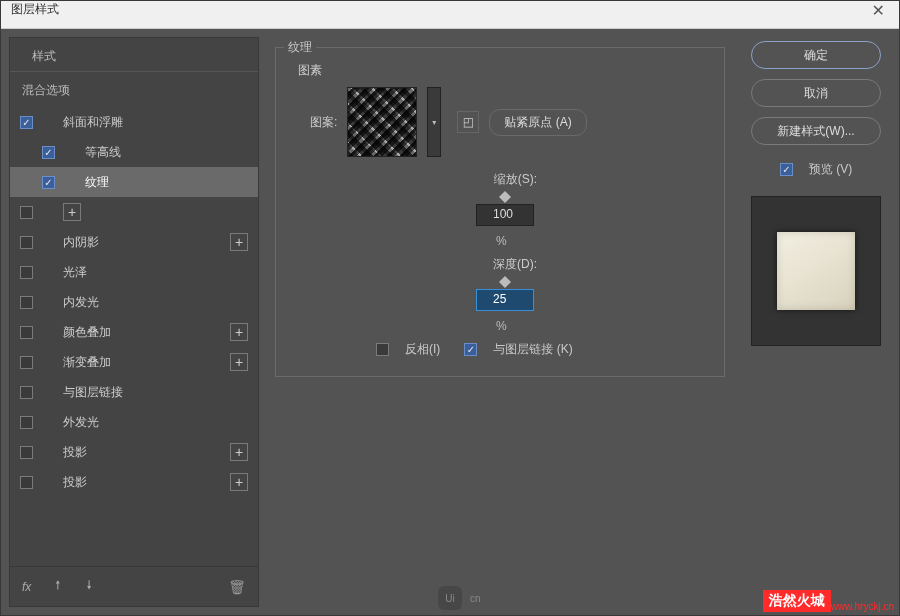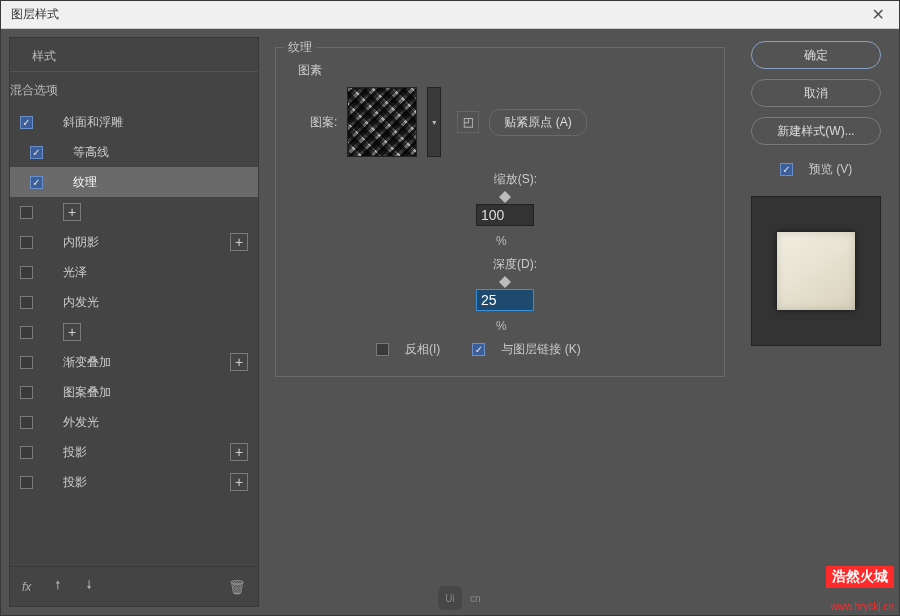--- a/index.html
+++ b/index.html
@@ -1,28 +1,28 @@
 <!DOCTYPE html>
 <html><head>
   <meta charset="utf-8">
   <style>
     * { box-sizing: border-box; margin: 0; padding: 0; }
     body { font-family: "Microsoft YaHei", Arial, sans-serif; font-size: 12px; color: #c8c8c8; background: #fff; width: 900px; height: 616px; overflow: hidden; }
     .dialog { width: 900px; height: 616px; background: #535353; border: 1px solid #383838; display: flex; flex-direction: column; }
-    .titlebar { height: 28px; background: #f0f0f0; border-bottom: 1px solid #ccc; display: flex; align-items: center; padding: 0 10px; }
+    .titlebar { height: 28px; background: #f0f0f0; border-bottom: 1px solid #ccc; display: flex; align-items: flex-start; padding: 0 10px; }
     .titlebar-title { color: #333; font-size: 12px; flex: 1; }
     .titlebar-close { color: #555; font-size: 16px; cursor: pointer; padding: 0 4px; }
     .dialog-body { flex: 1; display: flex; padding: 8px; gap: 8px; background: #535353; }
     .sidebar { width: 250px; background: #444; border: 1px solid #383838; display: flex; flex-direction: column; }
     .sidebar-header { padding: 10px 22px 6px; color: #bbb; font-size: 12px; border-bottom: 1px solid #555; }
-    .sidebar-subheader { padding: 10px 0 8px; color: #bbb; font-size: 12px; }
+    .sidebar-subheader { padding: 10px 12px 8px; color: #bbb; font-size: 12px; }
     .sidebar-list { flex: 1; overflow-y: auto; }
     .sidebar-item { display: flex; align-items: center; padding: 5px 10px; cursor: pointer; position: relative; height: 30px; gap: 20px; }
     .sidebar-item.active { background: #6a6a6a; color: #fff; }
-    .sidebar-item.indent { padding-left: 20px; }
+    .sidebar-item.indent { padding-left: 32px; }
     .checkbox { width: 13px; height: 13px; border: 1px solid #7a7a7a; background: #3a3a3a; margin-right: 10px; display: flex; align-items: center; justify-content: center; font-size: 10px; color: #e6e6e6; }
     .checkbox.checked { background: #3a5f9b; border-color: #6a8fc8; }
     .checkbox.checked::after { content: "✓"; font-size: 10px; }
     .item-label { flex: 1; color: #ccc; }
     .sidebar-item.active .item-label { color: #fff; }
     .add-btn { width: 18px; height: 18px; border: 1px solid #7a7a7a; display: flex; align-items: center; justify-content: center; font-size: 14px; color: #ccc; cursor: pointer; }
     .sidebar-footer { height: 40px; border-top: 1px solid #383838; display: flex; align-items: center; padding: 0 12px; color: #aaa; font-size: 12px; gap: 22px; }
     .sidebar-footer-spacer { flex: 1; }
     .trash-icon { font-size: 14px; color: #999; cursor: pointer; }
     .arrow-icon { cursor: pointer; padding: 0 2px; }
@@ -37,32 +37,32 @@
       repeating-linear-gradient(-45deg, #222 0 3px, #aaa 3px 6px, #444 6px 9px);
       background-blend-mode: multiply;
     }
     .swatch-dropdown { width: 14px; height: 70px; background: #3a3a3a; border: 1px solid #222; display: flex; align-items: center; justify-content: center; color: #bbb; font-size: 8px; cursor: pointer; }
     .snap-icon { width: 22px; height: 22px; border: 1px solid #666; display: flex; align-items: center; justify-content: center; color: #ccc; font-size: 12px; cursor: pointer; margin-left: 6px; }
     .snap-btn { border: 1px solid #6a6a6a; border-radius: 11px; padding: 4px 14px; color: #ddd; cursor: pointer; font-size: 12px; }
     .slider-row { display: flex; align-items: center; gap: 8px; margin-bottom: 8px; padding-left: 10px; flex-direction: column; }
     .slider-label { width: 64px; text-align: right; color: #ccc; font-size: 12px; }
     .slider-track { flex: 1; height: 2px; background: #888; position: relative; margin: 0 6px; }
     .slider-thumb { position: absolute; top: -5px; width: 12px; height: 12px; background: #bcbcbc; transform: translateX(-50%); clip-path: polygon(50% 0, 100% 50%, 50% 100%, 0 50%); }
-    .slider-value { width: 58px; height: 22px; background: #333; border: 1px solid #222; color: #ddd; text-align: left; padding: 2px 4px; font-size: 14px; }
+    .slider-value { width: 58px; height: 22px; background: #333; border: 1px solid #222; color: #ddd; text-align: left; padding: 2px 16px; font-size: 12px; }
     .slider-value.focused { border: 1px solid #3a8fd9; background: #1e4a6f; color: #fff; }
     .unit { width: 18px; color: #bbb; }
-    .check-row { display: flex; align-items: center; gap: 32px; padding-left: 86px; margin-top: 8px; }
+    .check-row { display: flex; align-items: center; gap: 24px; padding-left: 86px; margin-top: 8px; }
     .inline-check { display: flex; align-items: center; gap: 6px; }
     .right-panel { width: 150px; display: flex; flex-direction: column; align-items: center; gap: 10px; padding-top: 4px; }
     .pill-btn { width: 130px; height: 28px; border: 1px solid #7a7a7a; border-radius: 14px; display: flex; align-items: center; justify-content: center; color: #ddd; cursor: pointer; font-size: 12px; text-align: right; }
     .pill-btn.primary { border: 1px solid #8aa2c8; }
     .preview-check { display: flex; align-items: center; gap: 6px; margin-top: 6px; }
     .preview-pane { width: 130px; height: 150px; background: #333; border: 1px solid #222; display: flex; align-items: center; justify-content: center; margin-top: 8px; }
     .preview-tile { width: 78px; height: 78px; background: linear-gradient(145deg, #f2efe2 0%, #e8e3d2 45%, #d8d2bd 100%); box-shadow: 0 0 6px rgba(0,0,0,0.6), inset 0 0 8px rgba(0,0,0,0.15); }
-    .watermark-wrap { position: absolute; right: 6px; bottom: 4px; display: flex; flex-direction: column; align-items: flex-end; }
+    .watermark-wrap { position: absolute; right: 6px; bottom: 4px; display: flex; flex-direction: row; align-items: flex-end; }
     .watermark { background: #ff2b2b; color: #fff; padding: 2px 6px; font-size: 14px; font-weight: bold; display: flex; align-items: center; gap: 2px; }
     .watermark-url { color: #ff2b2b; font-size: 10px; margin-top: 13px; }
     .ui-logo { position: absolute; bottom: 6px; left: 50%; transform: translateX(-50%); width: 24px; height: 24px; border-radius: 6px; background: #474747; color: #888; font-size: 10px; display: flex; align-items: center; justify-content: center; }
     .ui-logo-cn { position: absolute; bottom: 12px; left: calc(50% + 20px); color: #888; font-size: 10px; }
   </style>
 </head>
 <body>
 
 <div class="dialog">
   <div class="titlebar">
@@ -100,30 +100,31 @@
           <div class="sidebar-item">
             <div class="checkbox"></div>
             <span class="item-label">光泽</span>
           </div>
           <div class="sidebar-item">
             <div class="checkbox"></div>
             <span class="item-label">内发光</span>
           </div>
           <div class="sidebar-item">
             <div class="checkbox"></div>
+            <span class="item-label">颜色叠加</span>
             <div class="add-btn">+</div>
           </div>
           <div class="sidebar-item">
             <div class="checkbox"></div>
             <span class="item-label">渐变叠加</span>
             <div class="add-btn">+</div>
           </div>
           <div class="sidebar-item">
             <div class="checkbox"></div>
-            <span class="item-label">图案叠加</span>
+            <span class="item-label">与图层链接</span>
           </div>
           <div class="sidebar-item">
             <div class="checkbox"></div>
             <span class="item-label">外发光</span>
           </div>
           <div class="sidebar-item">
             <div class="checkbox"></div>
             <span class="item-label">投影</span>
             <div class="add-btn">+</div>
           </div>

